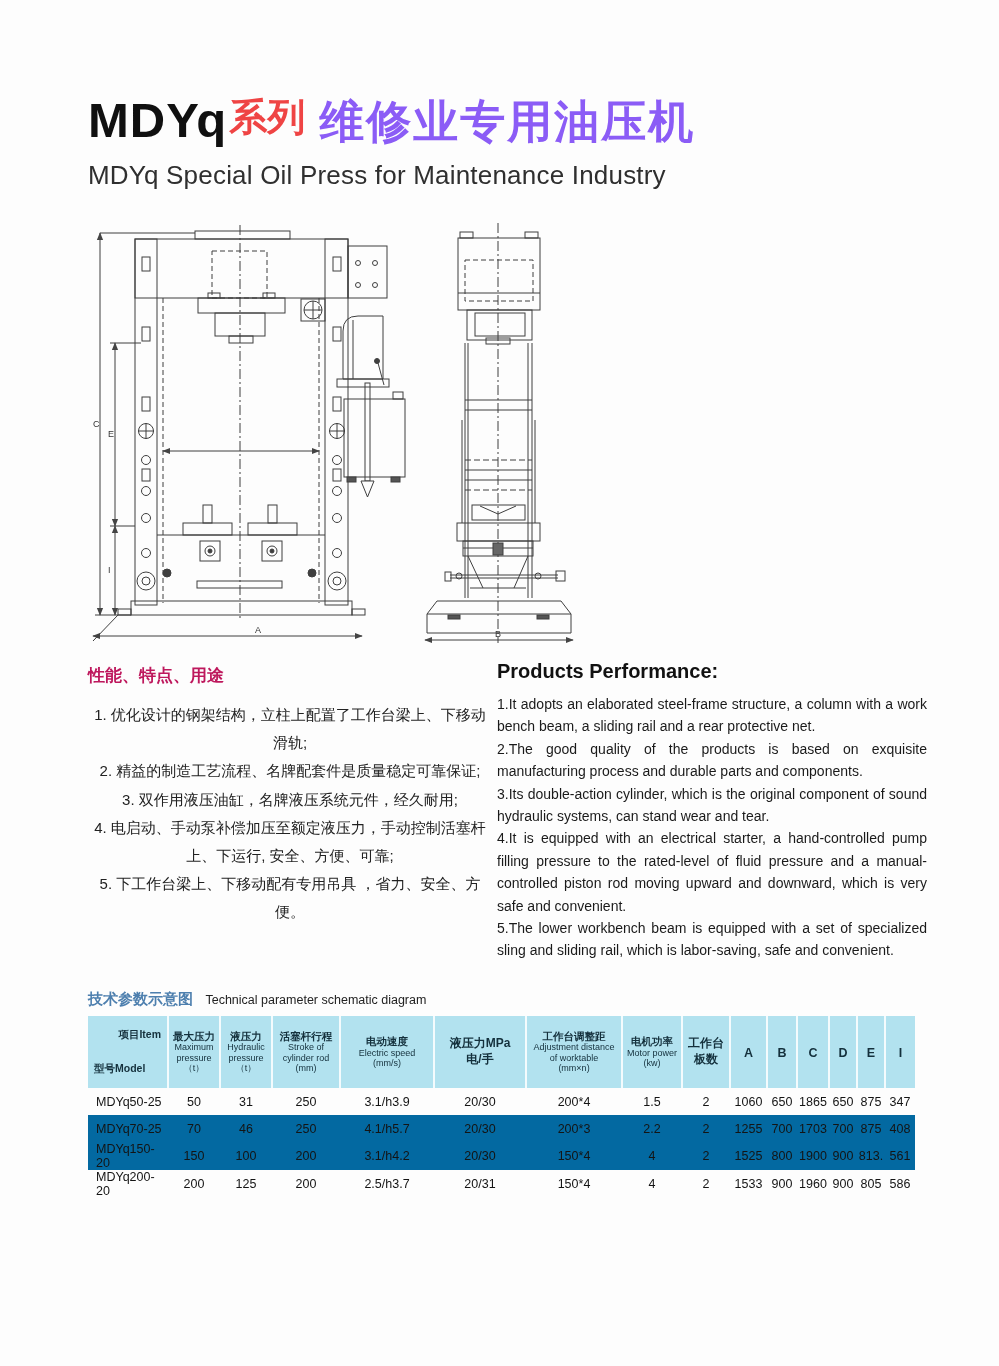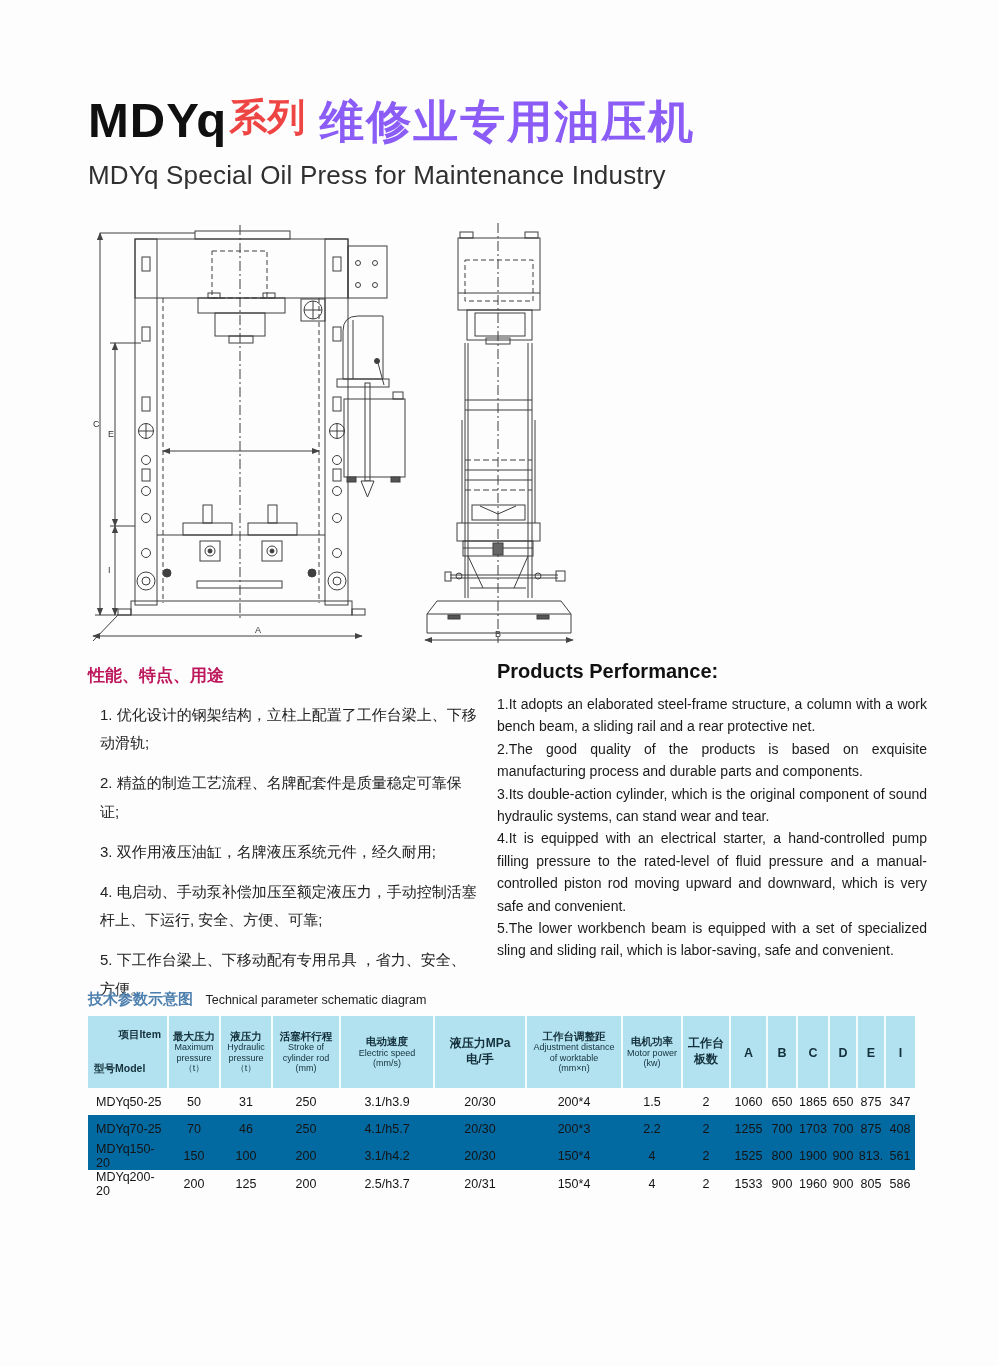--- a/index.html
+++ b/index.html
@@ -17,21 +17,21 @@
   
   .draw{position:absolute;}
   .draw svg{display:block;}
   .tl{stroke:#3f3f3f;stroke-width:1;fill:none;}
   .tl-f{stroke:#3f3f3f;stroke-width:1;}
   .dimtext{font-size:9px;fill:#333;font-family:"Liberation Sans",sans-serif;}
 
   
   .feat-cn{position:absolute;left:88px;top:664px;width:404px;}
   .feat-cn h3{margin:0 0 14px 0;font-size:17px;font-weight:bold;color:#be185d;}
-  .feat-cn p{margin:12px;font-size:15px;line-height:1.88;color:#222;}
+  .feat-cn p{margin:0;font-size:15px;line-height:1.88;color:#222;text-align:center;}
   .feat-en{position:absolute;left:497px;top:660px;width:430px;}
   .feat-en h3{margin:0 0 10px 0;font-size:20px;font-weight:bold;color:#111;}
   .feat-en p{margin:0;font-size:14px;line-height:1.6;color:#1a1a1a;text-align:justify;}
 
   
   .tech-title{position:absolute;left:88px;top:990px;white-space:nowrap;}
   .tech-title .cn{font-size:15px;font-weight:bold;color:#4d7fae;}
   .tech-title .en{font-size:12.5px;color:#222;margin-left:8px;}
 
   .spec-wrap{position:absolute;left:88px;top:1016px;width:827px;}

